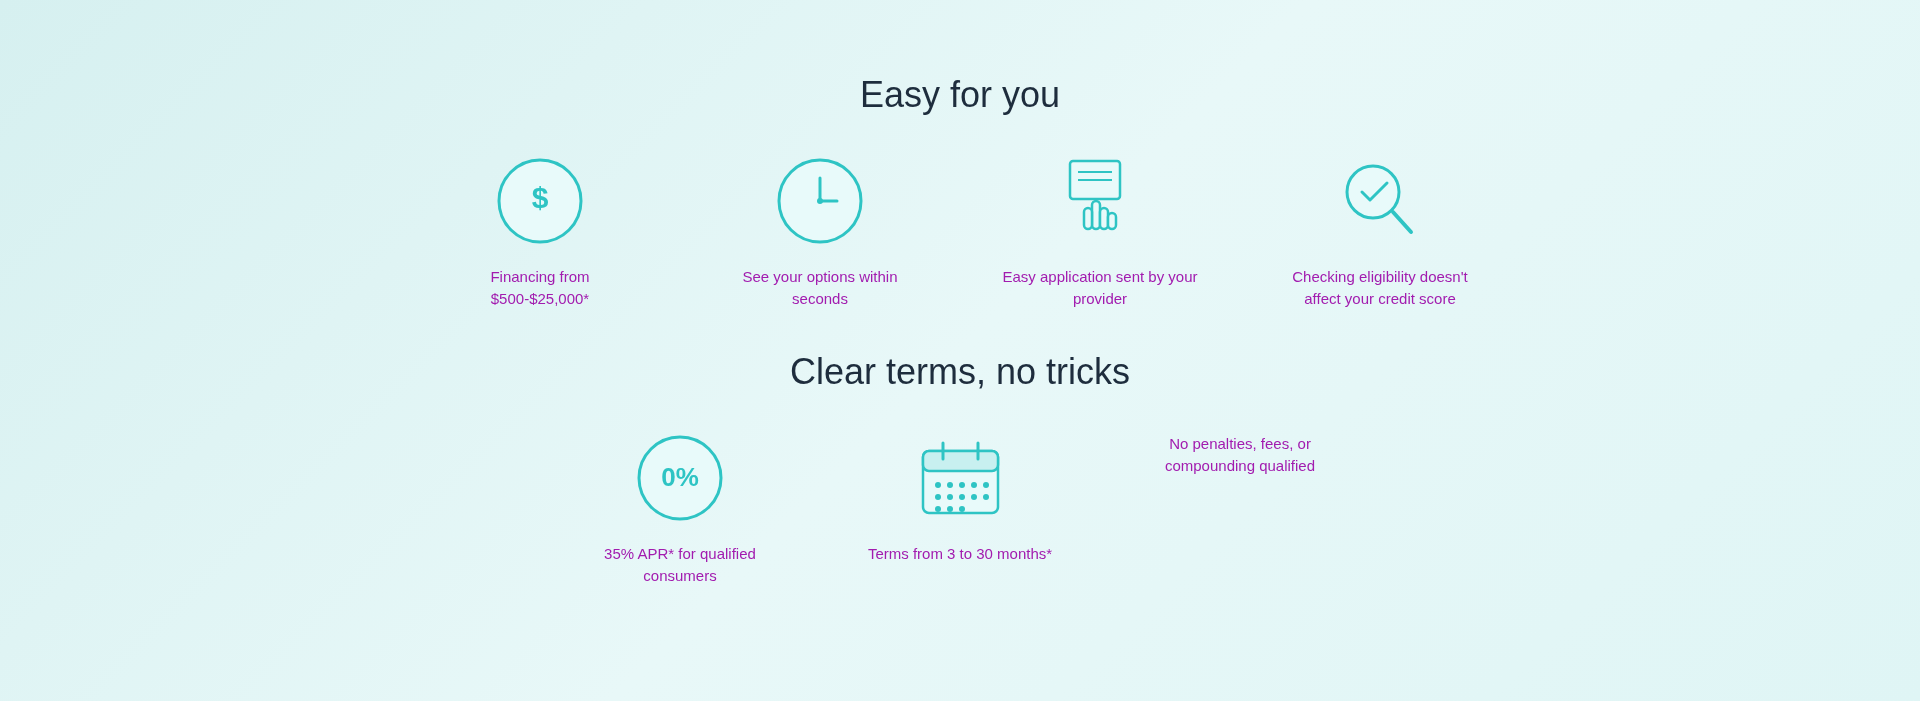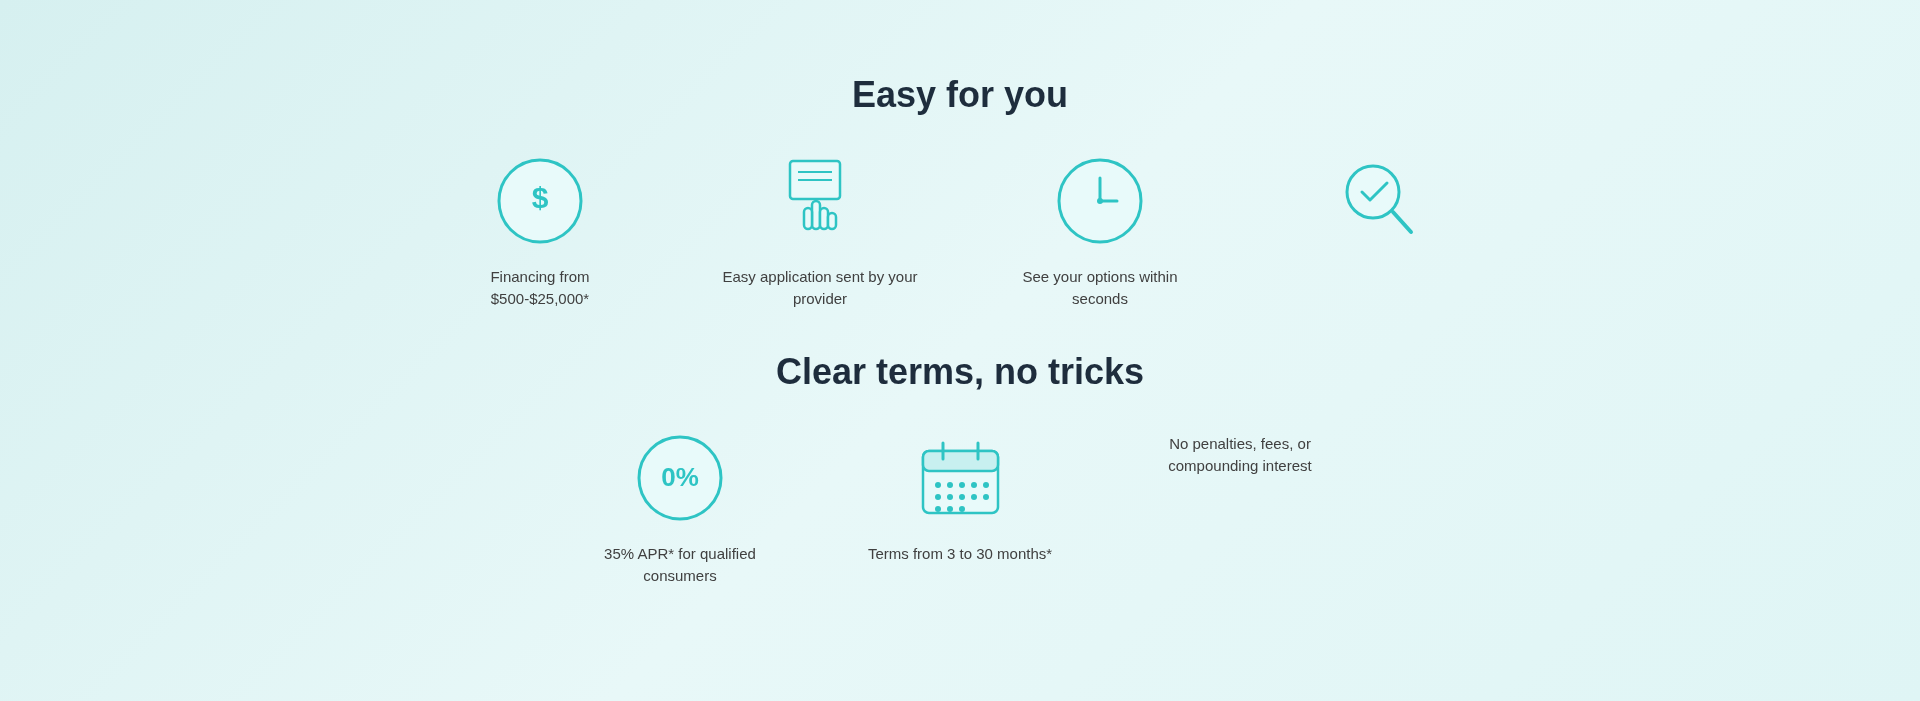--- a/index.html
+++ b/index.html
@@ -20,27 +20,27 @@
       padding: 40px 20px;
     }
 
     .section {
       text-align: center;
       margin-bottom: 40px;
     }
 
     .section-title {
       font-size: 36px;
-      font-weight: 700;
+      font-weight: 400;
       color: #1e2d3d;
       margin-bottom: 40px;
     }
 
     .section-title.bold {
-      font-weight: 700;
+      font-weight: 400;
     }
 
     .features-row {
       display: flex;
       justify-content: center;
       gap: 80px;
       flex-wrap: wrap;
     }
 
     .feature-item {
@@ -54,21 +54,21 @@
       width: 90px;
       height: 90px;
       margin-bottom: 20px;
       display: flex;
       align-items: center;
       justify-content: center;
     }
 
     .feature-text {
       font-size: 15px;
-      color: #404040;
+      color: #a21caf;
       line-height: 1.5;
       text-align: center;
     }
 
     svg {
       overflow: visible;
     }
   </style>
 </head>
 <body>
@@ -84,59 +84,60 @@
           <svg width="90" height="90" viewBox="0 0 90 90" fill="none" xmlns="http://www.w3.org/2000/svg">
             <circle cx="45" cy="45" r="41" stroke="#2ec4c4" stroke-width="3" fill="#e8fafa"></circle>
             <text x="45" y="52" text-anchor="middle" font-size="30" font-weight="bold" fill="#2ec4c4" font-family="Arial">$</text>
           </svg>
         </div>
         <p class="feature-text">Financing from $500-$25,000*</p>
       </div>
 
       <div class="feature-item">
         <div class="icon-wrapper">
+          <svg width="90" height="90" viewBox="0 0 90 90" fill="none" xmlns="http://www.w3.org/2000/svg">
+            <circle cx="45" cy="45" r="41" stroke="#2ec4c4" stroke-width="3" fill="#e8fafa"></circle>
+
+            <line x1="45" y1="45" x2="45" y2="22" stroke="#2ec4c4" stroke-width="3" stroke-linecap="round"></line>
+            <line x1="45" y1="45" x2="62" y2="45" stroke="#2ec4c4" stroke-width="3" stroke-linecap="round"></line>
+            <circle cx="45" cy="45" r="3" fill="#2ec4c4"></circle>
+          </svg>
+        </div>
+        <p class="feature-text">See your options within seconds</p>
+      </div>
+
+      <div class="feature-item">
+        <div class="icon-wrapper">
           <svg width="80" height="90" viewBox="0 0 80 90" fill="none" xmlns="http://www.w3.org/2000/svg">
 
             <rect x="10" y="5" width="50" height="38" rx="3" stroke="#2ec4c4" stroke-width="2.5" fill="#e8fafa"></rect>
             <line x1="18" y1="16" x2="52" y2="16" stroke="#2ec4c4" stroke-width="2"></line>
             <line x1="18" y1="24" x2="52" y2="24" stroke="#2ec4c4" stroke-width="2"></line>
 
             <rect x="32" y="45" width="8" height="28" rx="4" stroke="#2ec4c4" stroke-width="2.5" fill="#e8fafa"></rect>
             <rect x="24" y="52" width="8" height="21" rx="4" stroke="#2ec4c4" stroke-width="2.5" fill="#e8fafa"></rect>
             <rect x="40" y="52" width="8" height="21" rx="4" stroke="#2ec4c4" stroke-width="2.5" fill="#e8fafa"></rect>
             <rect x="48" y="57" width="8" height="16" rx="4" stroke="#2ec4c4" stroke-width="2.5" fill="#e8fafa"></rect>
           </svg>
         </div>
         <p class="feature-text">Easy application sent by your provider</p>
       </div>
 
       <div class="feature-item">
         <div class="icon-wrapper">
           <svg width="90" height="90" viewBox="0 0 90 90" fill="none" xmlns="http://www.w3.org/2000/svg">
-            <circle cx="45" cy="45" r="41" stroke="#2ec4c4" stroke-width="3" fill="#e8fafa"></circle>
-
-            <line x1="45" y1="45" x2="45" y2="22" stroke="#2ec4c4" stroke-width="3" stroke-linecap="round"></line>
-            <line x1="45" y1="45" x2="62" y2="45" stroke="#2ec4c4" stroke-width="3" stroke-linecap="round"></line>
-            <circle cx="45" cy="45" r="3" fill="#2ec4c4"></circle>
-          </svg>
-        </div>
-        <p class="feature-text">See your options within seconds</p>
-      </div>
-
-      <div class="feature-item">
-        <div class="icon-wrapper">
-          <svg width="90" height="90" viewBox="0 0 90 90" fill="none" xmlns="http://www.w3.org/2000/svg">
 
             <circle cx="38" cy="36" r="26" stroke="#2ec4c4" stroke-width="3" fill="#e8fafa"></circle>
 
             <line x1="58" y1="56" x2="76" y2="76" stroke="#2ec4c4" stroke-width="4" stroke-linecap="round"></line>
 
             <polyline points="27,36 35,44 52,27" stroke="#2ec4c4" stroke-width="3" stroke-linecap="round" stroke-linejoin="round" fill="none"></polyline>
           </svg>
         </div>
+        <p class="feature-text">Checking eligibility doesn't affect your credit score</p>
       </div>
 
     </div>
   </div>
 
   <div class="section">
     <h2 class="section-title bold">Clear terms, no tricks</h2>
     <div class="features-row">
 
       <div class="feature-item">
@@ -173,19 +174,19 @@
             <circle cx="20" cy="76" r="3" fill="#2ec4c4"></circle>
             <circle cx="32" cy="76" r="3" fill="#2ec4c4"></circle>
             <circle cx="44" cy="76" r="3" fill="#2ec4c4"></circle>
           </svg>
         </div>
         <p class="feature-text">Terms from 3 to 30 months*</p>
       </div>
 
 
       <div class="feature-item">
-        <p class="feature-text">No penalties, fees, or compounding interest</p>
+        <p class="feature-text">No penalties, fees, or compounding qualified</p>
       </div>
 
     </div>
   </div>
 
 </div>
 
 </body></html>

